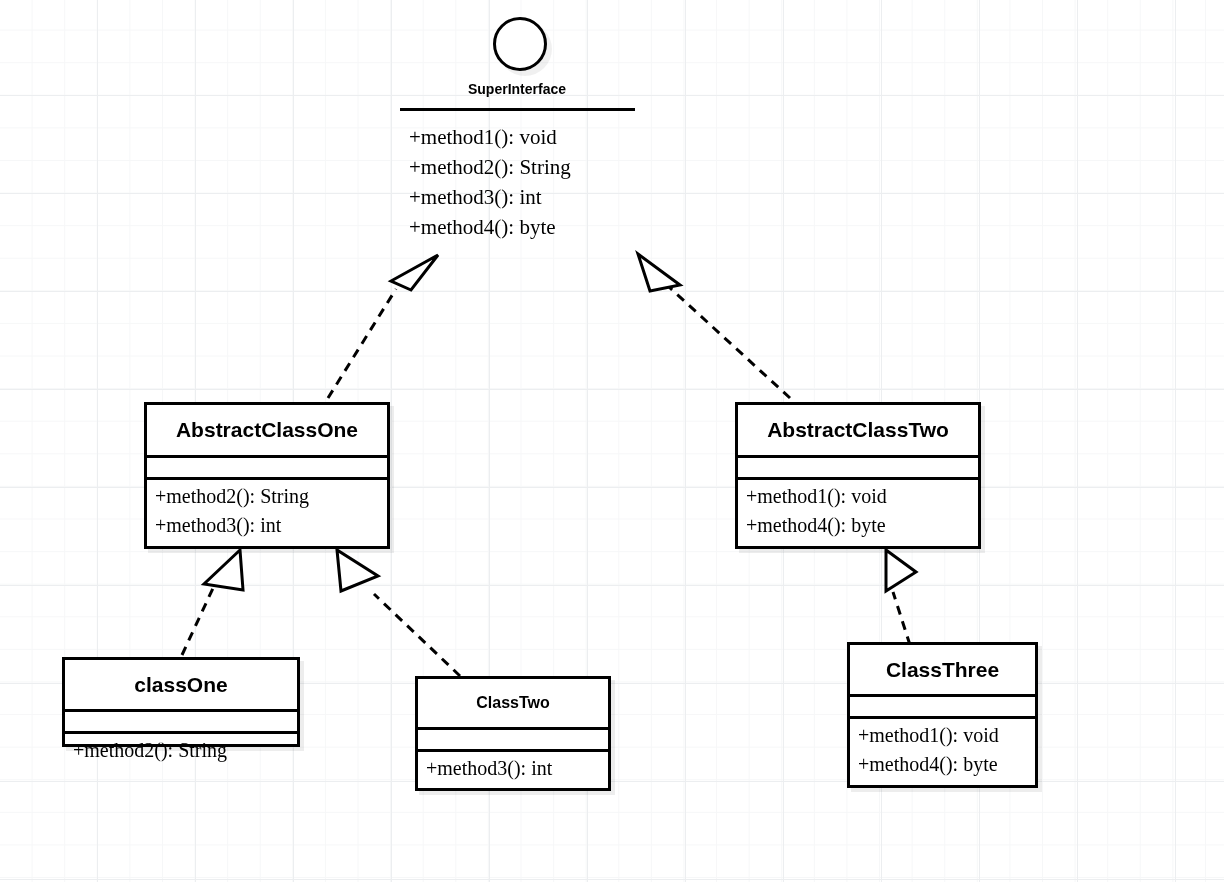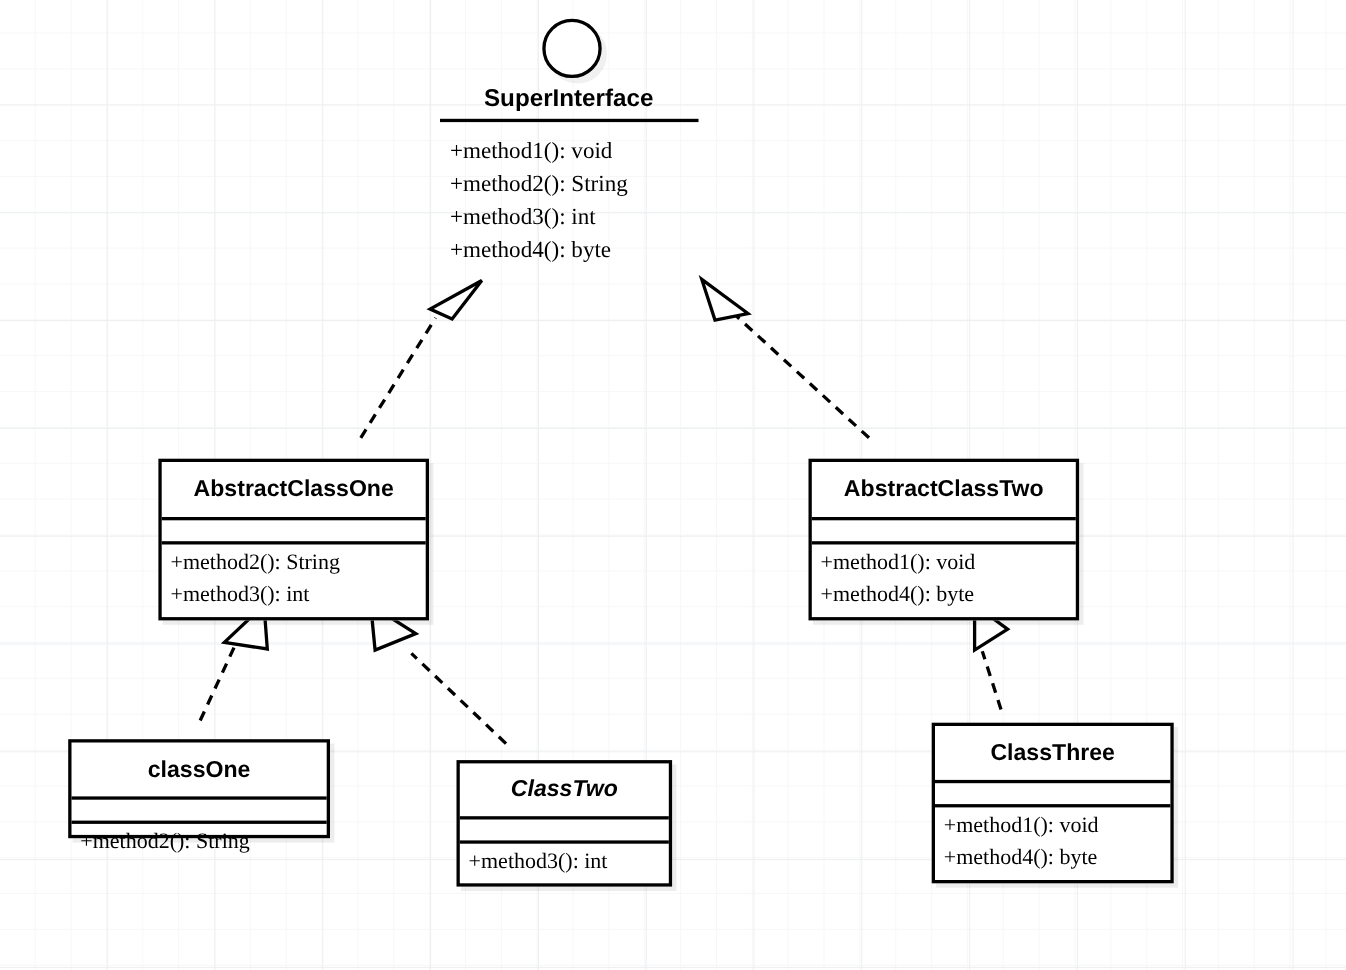--- a/index.html
+++ b/index.html
@@ -20,21 +20,21 @@
       linear-gradient(to bottom, #f6f7f8 1px, transparent 1px);
     background-size:
       98px 98px,
       98px 98px,
       32.6px 32.6px,
       32.6px 32.6px;
     background-position:-1px -3px,-1px -3px,-1px -3px,-1px -3px;
   }
   #edges{position:absolute;left:0;top:0;width:1224px;height:882px;}
 
-  .node{position:absolute;box-sizing:border-box;margin-top:15px;}
+  .node{position:absolute;box-sizing:border-box;}
 
   
   .clsbox{
     background:#ffffff;
     border:3px solid #000000;
     box-shadow:4px 4px 0 0 rgba(0,0,0,0.07);
   }
   .cls-title{
     text-align:center;
     font-weight:bold;
@@ -111,21 +111,21 @@
     <g>
       <line x1="910" y1="645" x2="893" y2="592" stroke="#000000" stroke-width="3" stroke-dasharray="9,7"></line>
       <polygon points="886,550 886,591 916,572" fill="#ffffff" stroke="#000000" stroke-width="3" stroke-linejoin="miter"></polygon>
     </g>
   </svg>
 
   <div id="iface" style="left:0;top:0;width:1224px;height:260px;">
 
     <div id="iface-circle" style="left:493px;top:17px;width:48px;height:48px;"></div>
 
-    <div id="iface-title" style="left:397px;top:76px;width:240px;font-size:22px;line-height:26px;">SuperInterface</div>
+    <div id="iface-title" style="left:397px;top:76px;width:240px;font-size:14px;line-height:26px;">SuperInterface</div>
 
     <div id="iface-rule" style="left:400px;top:108px;width:235px;height:3px;"></div>
 
     <div id="iface-methods" style="left:409px;top:122px;width:300px;font-size:21px;line-height:30px;">
       <div class="mline">+method1(): void</div>
       <div class="mline">+method2(): String</div>
       <div class="mline">+method3(): int</div>
       <div class="mline">+method4(): byte</div>
     </div>
   </div>
@@ -150,28 +150,28 @@
 
   <div class="node clsbox" style="left:62px;top:657px;width:238px;height:90px;">
     <div class="cls-title" style="height:49px;font-size:21px;">classOne</div>
     <div class="cls-attrs" style="height:22px;"></div>
     <div class="cls-methods" style="height:40px;font-size:20px;line-height:29px;">
       <div class="mline">+method2(): String</div>
     </div>
   </div>
 
   <div class="node clsbox" style="left:415px;top:676px;width:196px;height:115px;">
-    <div class="cls-title" style="height:48px;font-size:21px;font-style:italic;">ClassTwo</div>
+    <div class="cls-title" style="height:48px;font-size:16px;">ClassTwo</div>
     <div class="cls-attrs" style="height:22px;"></div>
     <div class="cls-methods" style="height:39px;font-size:20px;line-height:29px;">
       <div class="mline">+method3(): int</div>
     </div>
   </div>
 
-  <div class="node clsbox" style="left:847px;top:642px;width:220px;height:146px;">
+  <div class="node clsbox" style="left:847px;top:642px;width:191px;height:146px;">
     <div class="cls-title" style="height:49px;font-size:21px;">ClassThree</div>
     <div class="cls-attrs" style="height:22px;"></div>
     <div class="cls-methods" style="height:69px;font-size:20px;line-height:29px;">
       <div class="mline">+method1(): void</div>
       <div class="mline">+method4(): byte</div>
     </div>
   </div>
 
 </div>
 

